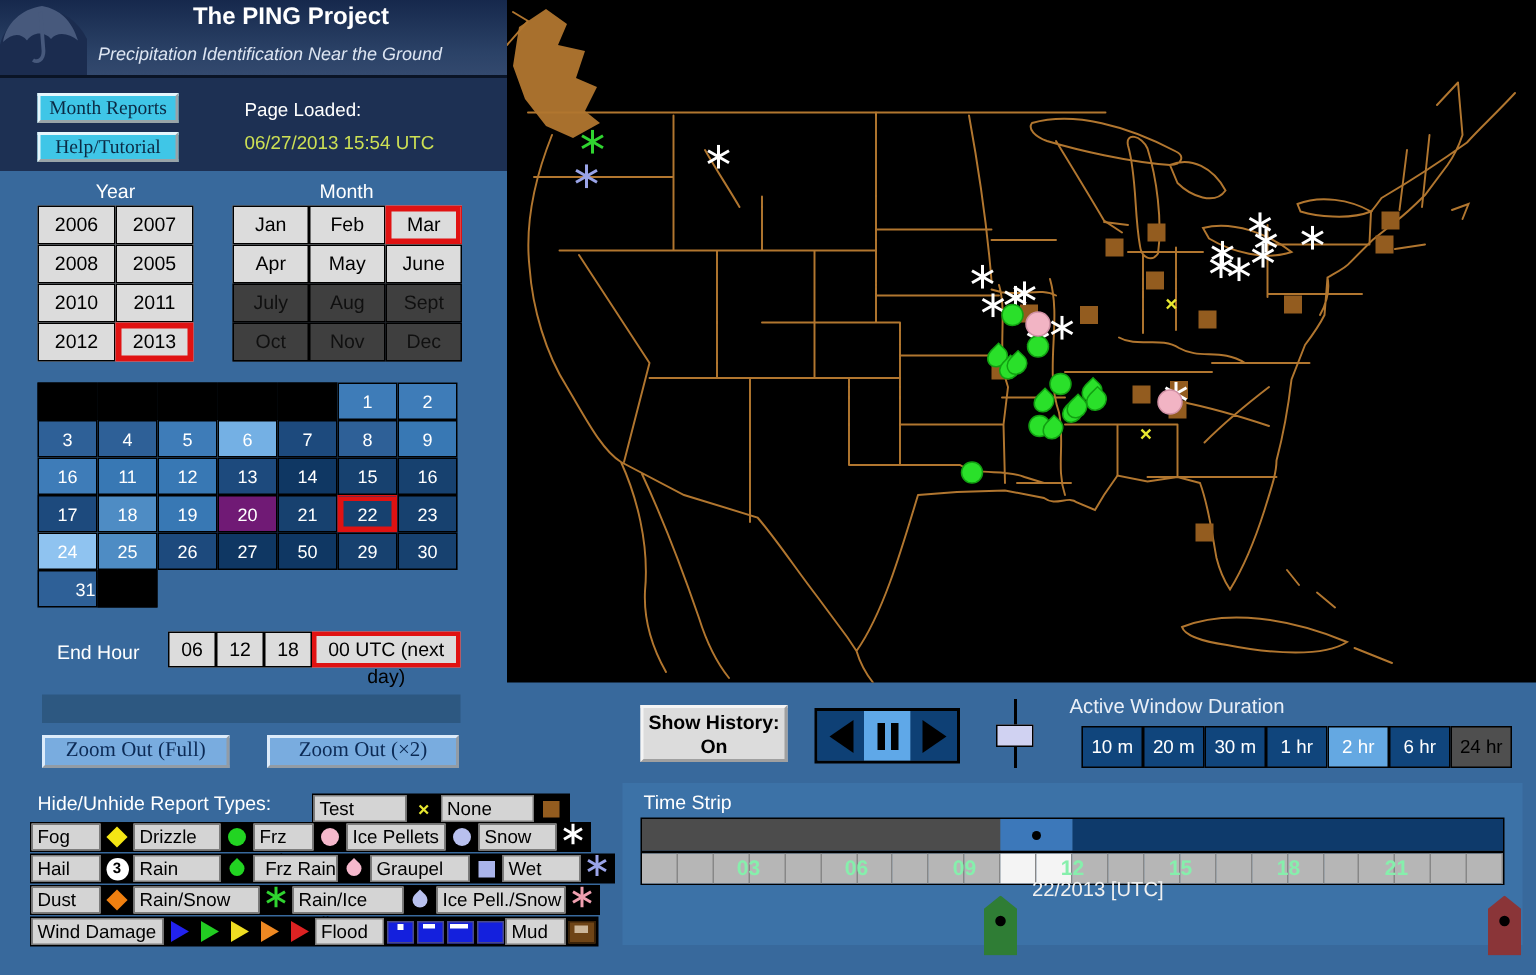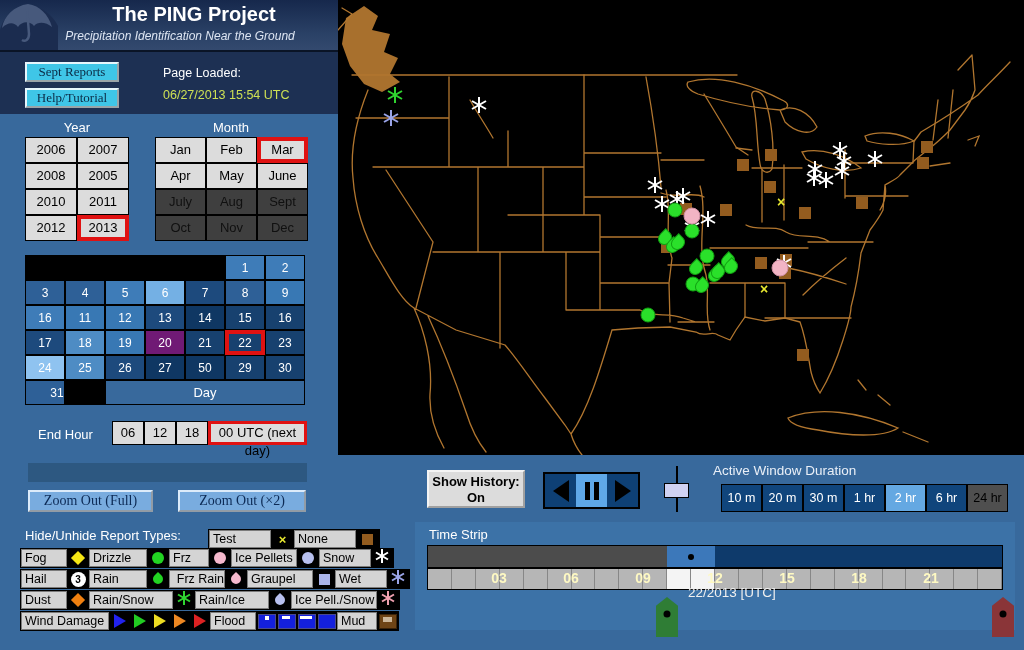--- a/index.html
+++ b/index.html
@@ -5,21 +5,21 @@
   html,body{margin:0;padding:0;}
   body{width:1024px;height:650px;position:relative;overflow:hidden;
        background:#38699c;font-family:"Liberation Sans",sans-serif;}
   .abs{position:absolute;}
 
   
   #header{left:0;top:0;width:338px;height:50px;
     background:linear-gradient(180deg,#16284c 0%,#2b4267 70%,#33496e 100%);}
   #logo{left:0;top:0;width:58px;height:50px;}
   #title{left:58px;top:3px;width:272px;text-align:center;color:#fff;
-    font-size:20px;font-weight:bold;}
+    font-size:16px;font-weight:bold;}
   #subtitle{left:30px;top:29px;width:300px;text-align:center;color:#dde5f2;
     font-size:12px;font-style:italic;}
   #band2{left:0;top:50px;width:338px;height:64px;background:#1d3053;
     border-top:2px solid #0a1426;box-sizing:border-box;}
   .cyanbtn{width:94px;height:20px;background:#3fc6e7;border:2px outset #e6f6fc;
     box-sizing:border-box;color:#0b2a44;font-family:"Liberation Serif",serif;
     font-size:13px;text-align:center;line-height:16px;cursor:pointer;}
   #pl-label{left:163px;top:66px;color:#fff;font-size:12.5px;}
   #pl-value{left:163px;top:88px;color:#cde054;font-size:12.5px;}
 
@@ -113,42 +113,42 @@
   #ts-top{left:427px;top:545px;width:576px;height:23px;border:1px solid #000;
     box-sizing:border-box;display:flex;}
   .ts-seg{height:100%;position:relative;}
   .ts-dot{position:absolute;left:50%;top:50%;width:6px;height:6px;border-radius:50%;
     background:#000;transform:translate(-50%,-50%);}
   #ts-scale{left:427px;top:568px;width:576px;height:22px;border:1px solid #000;
     box-sizing:border-box;display:flex;position:absolute;}
   .ts-cell{width:24px;height:100%;background:#b6b6b6;border-right:1px solid #878787;
     box-sizing:border-box;}
   .ts-cell.white{background:#f4f4f4;}
-  .ts-hlabel{position:absolute;top:570px;transform:translateX(-50%);color:#fef9c3;
+  .ts-hlabel{position:absolute;top:570px;transform:translateX(-50%);color:#86efac;
     font-size:14px;font-weight:bold;}
   .marker{position:absolute;top:597px;width:22px;height:40px;
     clip-path:polygon(50% 0,100% 22%,100% 100%,0 100%,0 22%);cursor:grab;}
   .marker>div{position:absolute;left:50%;top:42%;width:7px;height:7px;border-radius:50%;
     background:#000;transform:translate(-50%,-50%);}
   #ts-date{left:688px;top:585px;color:#f0f0f0;font-size:13.5px;}
 </style>
 </head>
 <body>
 
 <div id="header" class="abs"></div>
 <svg id="logo" class="abs" viewBox="0 0 58 50">
   <path d="M29 6 C12 8 2 20 0 30 L0 50 L58 50 L58 26 C52 14 42 7 29 6 Z" fill="#1b2c4f"></path>
   <path d="M28 4 C14 6 4 16 2 28 C8 22 14 22 18 27 C22 21 30 21 34 26 C38 21 46 22 52 27 C48 14 40 6 28 4 Z" fill="#47597c"></path>
   <path d="M27 8 L29 34 C29 40 25 42 22 40" stroke="#47597c" stroke-width="2.5" fill="none"></path>
 </svg>
 <div id="title" class="abs">The PING Project</div>
 <div id="subtitle" class="abs">Precipitation Identification Near the Ground</div>
 
 <div id="band2" class="abs"></div>
-<div class="cyanbtn abs" style="left:25px;top:62px;">Sept Reports</div>
+<div class="cyanbtn abs" style="left:25px;top:62px;">Month Reports</div>
 <div class="cyanbtn abs" style="left:25px;top:88px;">Help/Tutorial</div>
 <div id="pl-label" class="abs">Page Loaded:</div>
 <div id="pl-value" class="abs">06/27/2013 15:54 UTC</div>
 
 <div class="panel-label abs" style="left:25px;top:120px;width:104px;">Year</div>
 <div id="year-grid" class="selgrid abs" style="left:25px;top:137px;grid-template-columns:repeat(2,52px);">
     <div class="selcell">2006</div>
     <div class="selcell">2007</div>
     <div class="selcell">2008</div>
     <div class="selcell">2005</div>
@@ -204,21 +204,20 @@
     <div class="daycell" style="background: rgb(23, 65, 111);">23</div>
     <div class="daycell" style="background: rgb(143, 195, 240);">24</div>
     <div class="daycell" style="background: rgb(78, 140, 196);">25</div>
     <div class="daycell" style="background: rgb(29, 74, 125);">26</div>
     <div class="daycell" style="background: rgb(15, 55, 99);">27</div>
     <div class="daycell" style="background: rgb(15, 55, 99);">50</div>
     <div class="daycell" style="background: rgb(23, 65, 111);">29</div>
     <div class="daycell" style="background: rgb(23, 65, 111);">30</div>
     <div class="daycell" style="background: rgb(46, 96, 151); padding-left: 24px;">31</div>
     <div class="daycell blank"></div>
-    <div class="daycell daylabel">Day</div>
   </div>
 
 <div id="endhour-label" class="abs">End Hour</div>
 <div id="endhour" class="abs">
     <div class="ehbtn" style="width: 32px;">06</div>
     <div class="ehbtn" style="width: 32px;">12</div>
     <div class="ehbtn" style="width: 32px;">18</div>
     <div class="ehbtn redsel" style="width: 99px;">00 UTC (next day)</div>
   </div>
 

